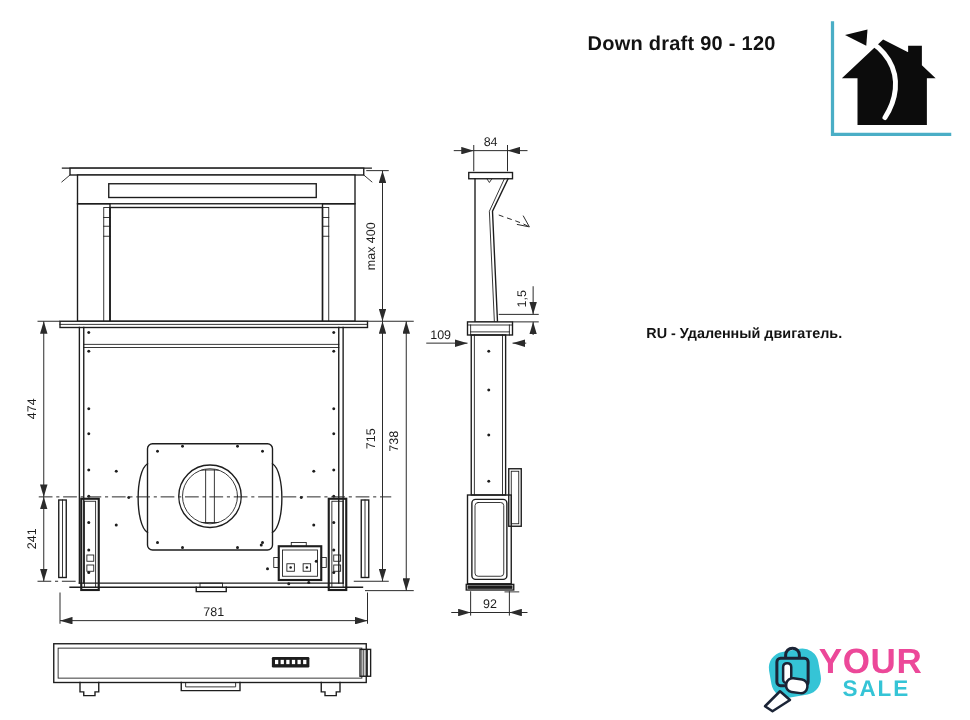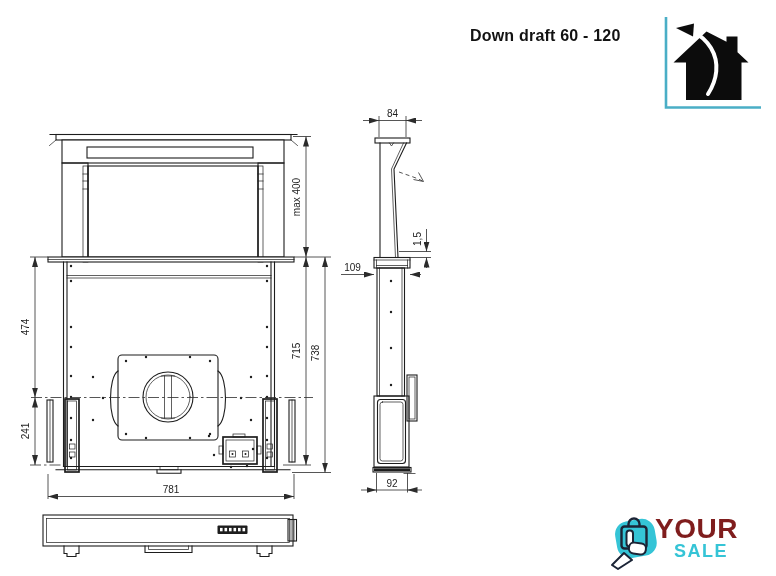--- a/index.html
+++ b/index.html
@@ -1,20 +1,20 @@
 <!DOCTYPE html>
 <html><head>
 <meta charset="utf-8">
 <style>
   html,body{margin:0;padding:0;background:#fff;}
   .canvas{position:relative;width:776px;height:576px;background:#ffffff;overflow:hidden;
           font-family:"Liberation Sans",sans-serif;}
   .title{position:absolute;left:470px;top:27px;font-size:16px;font-weight:bold;color:#121212;letter-spacing:.2px;}
   .note{position:absolute;left:517px;top:261px;font-size:11.5px;font-weight:bold;color:#121212;}
-  .logo-your{position:absolute;left:655px;top:513px;font-size:28px;font-weight:800;color:#7f1d1d;letter-spacing:.5px;}
+  .logo-your{position:absolute;left:655px;top:513px;font-size:28px;font-weight:800;color:#ec4899;letter-spacing:.5px;}
   .logo-sale{position:absolute;left:674px;top:541px;font-size:18px;font-weight:800;color:#35c4d6;letter-spacing:1.5px;}
   svg.draw{position:absolute;left:0;top:0;}
   svg text{font-family:"Liberation Sans",sans-serif;fill:#1d1d1d;stroke:none;}
   .dimt{font-size:10px;}
   .main{stroke:#1d1d1d;stroke-width:1.1;fill:none;stroke-linecap:square;}
   .fillw{fill:#fff;}
   .thick{stroke-width:1.7;}
   .thin{stroke-width:0.7;}
   .dim{stroke:#2b2b2b;stroke-width:0.8;fill:none;}
   .dash{stroke-dasharray:4 3;}
@@ -246,16 +246,17 @@
     <g>
       <rect x="616" y="520" width="40" height="37" rx="13" transform="rotate(-10 636 539)" fill="#35c4d6"></rect>
       <rect x="621.5" y="526.5" width="25" height="22" rx="3" fill="none" stroke="#1b2436" stroke-width="2.4"></rect>
       <path d="M628.5,526.5 V524 a5.5,5.5 0 0 1 11,0 V526.5" fill="none" stroke="#1b2436" stroke-width="2.4"></path>
       <rect x="626.5" y="530.5" width="6.5" height="16" rx="3" fill="#ffffff" stroke="#1b2436" stroke-width="2"></rect>
       <rect x="629" y="543" width="17" height="11" rx="5" transform="rotate(8 637 548)" fill="#ffffff" stroke="#1b2436" stroke-width="2"></rect>
       <path d="M624,553 L632,560 L618,569 L612,565 Z" fill="#ffffff" stroke="#1b2436" stroke-width="2" stroke-linejoin="round"></path>
     </g>
   </svg>
 
-  <div class="title">Down draft 60 - 120</div>
+  <div class="title">Down draft 90 - 120</div>
+  <div class="note">RU - Удаленный двигатель.</div>
   <div class="logo-your">YOUR</div>
   <div class="logo-sale">SALE</div>
 </div>
 
 </body></html>

